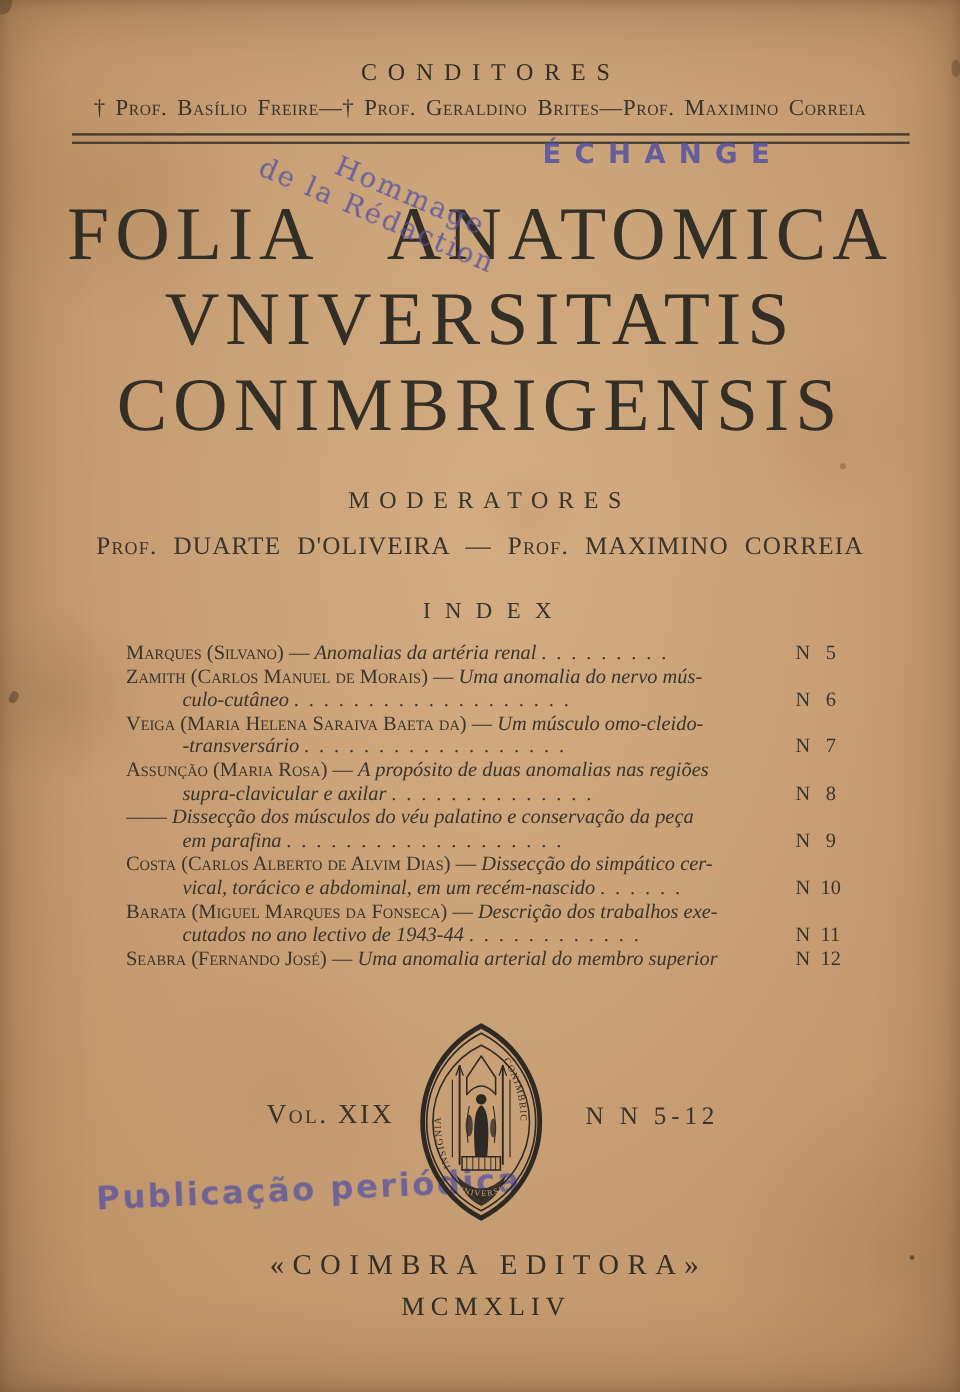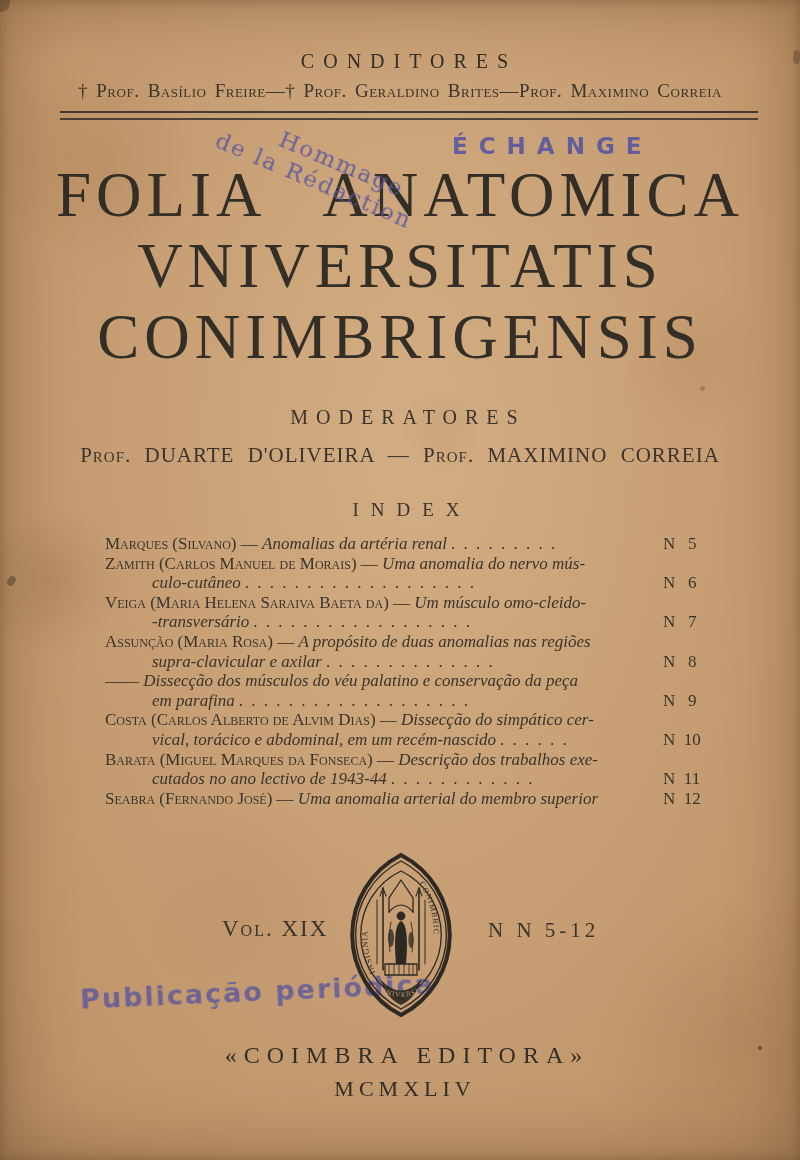--- a/index.html
+++ b/index.html
@@ -31,21 +31,21 @@
   .ctr{left:0; width:800px; text-align:center;}
 
   .conditores{top:50px; font-size:20px; letter-spacing:9px; padding-left:9px; color:var(--ink-strong);}
   .founders{top:80px; font-size:19px; font-variant:small-caps; letter-spacing:.5px; word-spacing:3px;}
   .rule{top:111px; left:60px; width:698px; height:5px; border-top:2px solid rgba(58,52,43,.92); border-bottom:2px solid rgba(58,52,43,.88);}
 
   .hommage{left:232px; top:103px; transform:rotate(23deg); transform-origin:left top;
     color:var(--blue); opacity:.82; filter:blur(.3px); font-family:"DejaVu Serif", serif;
     font-size:23px; line-height:26px; letter-spacing:2px; z-index:3;}
   .hommage .l1{margin-left:58px;}
-  .echange{left:452px; top:133px; font-family:"DejaVu Sans", sans-serif; font-weight:bold;
+  .echange{left:452px; top:116px; font-family:"DejaVu Sans", sans-serif; font-weight:bold;
     font-size:23px; letter-spacing:11px; color:var(--blue); opacity:.85; filter:blur(.3px); z-index:3;}
 
   .title{top:160px; font-size:63px; line-height:71px; letter-spacing:5px; color:var(--ink-strong); font-weight:normal;}
   .title .t1{word-spacing:42px;}
 
   .moderatores{top:406px; font-size:20px; letter-spacing:8px; padding-left:8px;}
   .profs{top:443px; font-size:21px; font-variant:small-caps; letter-spacing:1px; word-spacing:7px;}
   .index-heading{top:499px; font-size:19px; letter-spacing:12px; padding-left:12px;}
 
   .index{left:105px; top:534px; width:636px; font-size:17px;}

